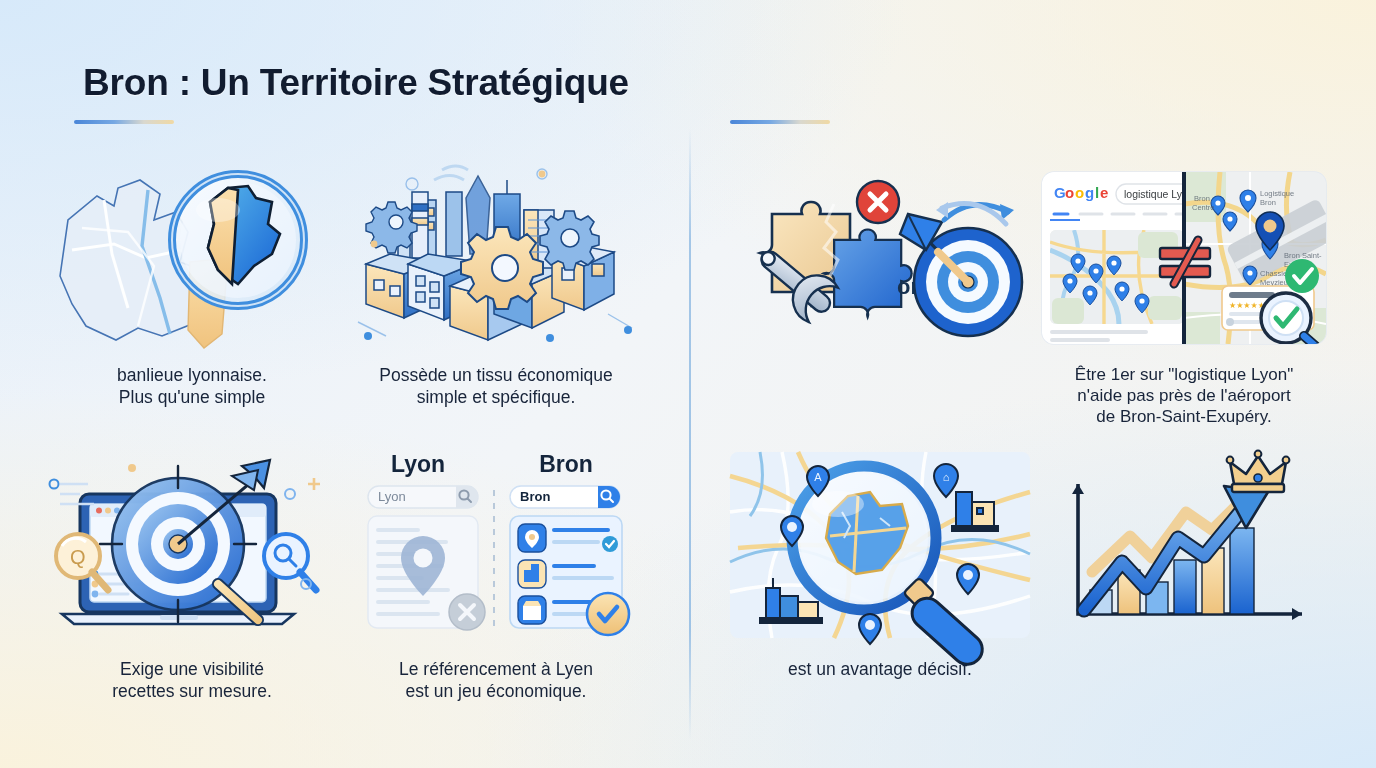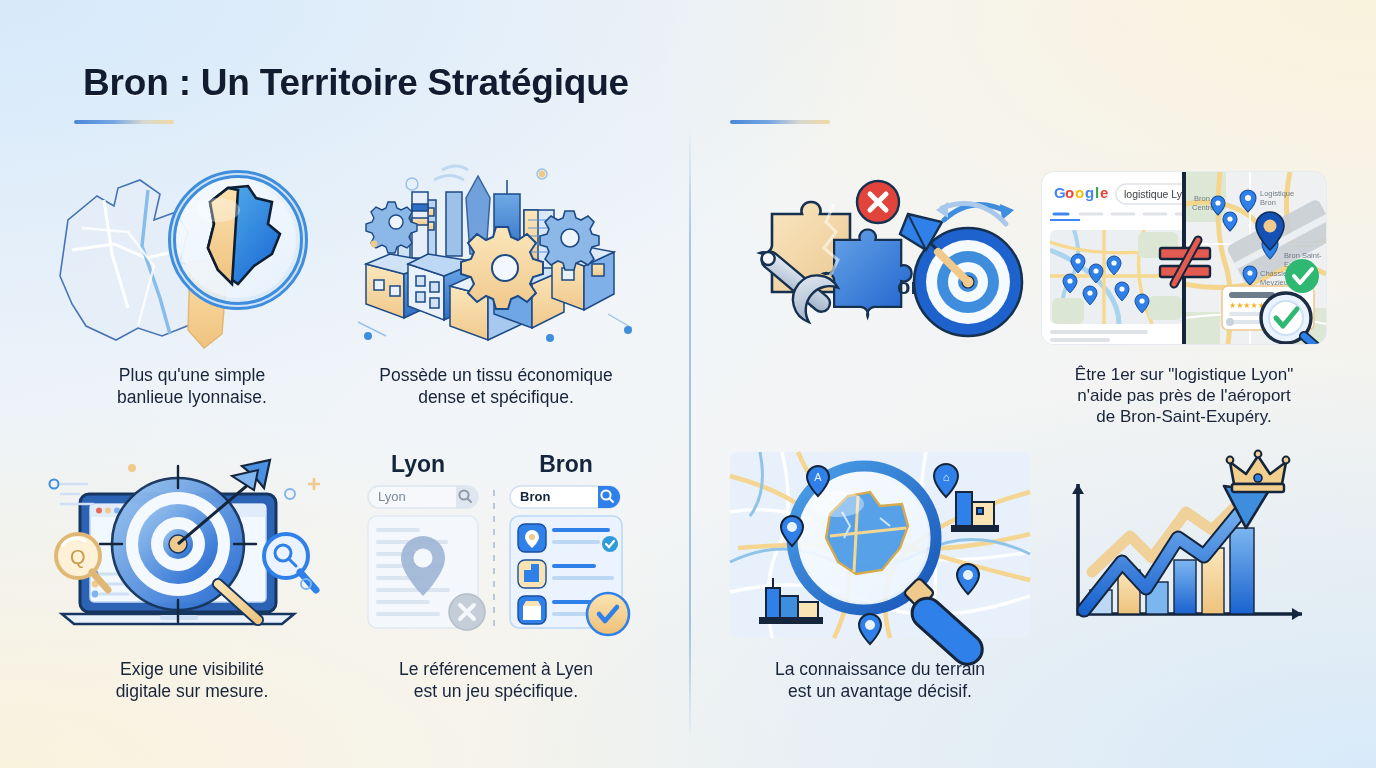--- a/index.html
+++ b/index.html
@@ -90,22 +90,22 @@
 
           <circle cx="196" cy="82" r="66" fill="url(#mgGlass)" stroke="#3f8ede" stroke-width="8"></circle>
           <circle cx="196" cy="82" r="58" fill="#f3f9ff" opacity=".6"></circle>
           <path d="M168 44 L186 30 L206 28 L214 40 L230 44 L226 66 L238 76 L230 96 L212 108 L196 126 L176 112 L166 90 L172 66 Z" fill="url(#mgBlue)" stroke="#0f1f33" stroke-width="2.6"></path>
           <path d="M168 44 L186 30 L196 32 L190 126 L176 112 L166 90 L172 66 Z" fill="url(#mgTan)" stroke="#0f1f33" stroke-width="2.6"></path>
           <ellipse cx="176" cy="52" rx="22" ry="12" fill="#ffffff" opacity=".35"></ellipse>
           <circle cx="196" cy="82" r="66" fill="none" stroke="#ffffff" stroke-width="2" opacity=".75"></circle>
         </svg>
       </div>
       <div class="cap">
+        <div>banlieue lyonnaise.</div>
         <div>Plus qu'une simple</div>
-        <div>banlieue lyonnaise.</div>
       </div>
     </div>
 
     <div class="cell r1 c2">
       <div class="art">
         <svg width="300" height="196" viewBox="0 0 300 196">
           <defs>
             <linearGradient id="bBlue" x1="0" y1="0" x2="0" y2="1">
               <stop offset="0" stop-color="#6fa9e6"></stop>
                 <stop offset="1" stop-color="#2f6fc4"></stop>
@@ -188,21 +188,21 @@
               <circle cx="282" cy="172" r="4"></circle>
             </g>
           <g fill="#f0c98c">
               <circle cx="196" cy="16" r="3.4"></circle>
               <circle cx="28" cy="86" r="3.4"></circle>
             </g>
         </svg>
       </div>
       <div class="cap">
         <div>Possède un tissu économique</div>
-        <div>dense et spécifique.</div>
+        <div>simple et spécifique.</div>
       </div>
     </div>
 
     <div class="cell r2 c1">
       <div class="art">
         <svg width="300" height="186" viewBox="0 0 300 186">
           <defs>
             <linearGradient id="tgBlue" x1="0" y1="0" x2="1" y2="1">
               <stop offset="0" stop-color="#9fc8f1"></stop>
                 <stop offset="1" stop-color="#2066cf"></stop>
@@ -261,21 +261,21 @@
           </g>
           <circle cx="12" cy="32" r="4.5" fill="none" stroke="#3f8ede" stroke-width="2"></circle>
           <circle cx="248" cy="42" r="5" fill="none" stroke="#7fb4ee" stroke-width="2"></circle>
           <circle cx="264" cy="132" r="5" fill="none" stroke="#7fb4ee" stroke-width="2"></circle>
           <circle cx="90" cy="16" r="4" fill="#f0c98c"></circle>
           <path d="M272 26 v12 M266 32 h12" stroke="#f0c98c" stroke-width="2.6"></path>
         </svg>
       </div>
       <div class="cap">
         <div>Exige une visibilité</div>
-        <div>digitale sur mesure.</div>
+        <div>recettes sur mesure.</div>
       </div>
     </div>
 
     <div class="cell r2 c2">
       <div class="art">
         <svg width="300" height="186" viewBox="0 0 300 186">
           <defs>
             <linearGradient id="okG" x1="0" y1="0" x2="0" y2="1">
               <stop offset="0" stop-color="#fbe4b4"></stop>
                 <stop offset="1" stop-color="#eec076"></stop>
@@ -337,21 +337,21 @@
             </g>
           <g stroke="#bcd8f4" stroke-width="4" stroke-linecap="round">
               <path d="M208 162 h36"></path>
             </g>
           <circle cx="262" cy="162" r="21" fill="url(#okG)" stroke="#2f80e8" stroke-width="2.6"></circle>
           <path d="M253 162 l6 7 l12 -14" stroke="#2f80e8" stroke-width="4.6" fill="none" stroke-linecap="round" stroke-linejoin="round"></path>
         </svg>
       </div>
       <div class="cap">
         <div>Le référencement à Lyen</div>
-        <div>est un jeu spécifique.</div>
+        <div>est un jeu économique.</div>
       </div>
     </div>
   </div>
 
   <div class="panel right">
     <div class="trule"></div>
 
     <div class="cell r1 c1">
       <div class="art">
         <svg width="300" height="196" viewBox="0 0 300 196">
@@ -637,21 +637,20 @@
             <rect x="222" y="74" width="46" height="5" fill="#14253c"></rect>
             <rect x="36" y="136" width="14" height="30" fill="#2f80e8"></rect>
             <rect x="50" y="144" width="18" height="22" fill="#3f8ede"></rect>
             <rect x="68" y="150" width="20" height="16" fill="#fbe4b4"></rect>
             <rect x="30" y="166" width="62" height="5" fill="#14253c"></rect>
             <path d="M43 136 v-10" stroke="#14253c" stroke-width="2"></path>
           </g>
         </svg>
       </div>
       <div class="cap">
-        <div>La connaissance du terrain</div>
         <div>est un avantage décisif.</div>
       </div>
     </div>
 
     <div class="cell r2 c2">
       <div class="art">
         <svg width="300" height="186" viewBox="0 0 300 186">
           <defs>
             <linearGradient id="grBlue" x1="0" y1="1" x2="0" y2="0">
               <stop offset="0" stop-color="#1a63cf"></stop>

